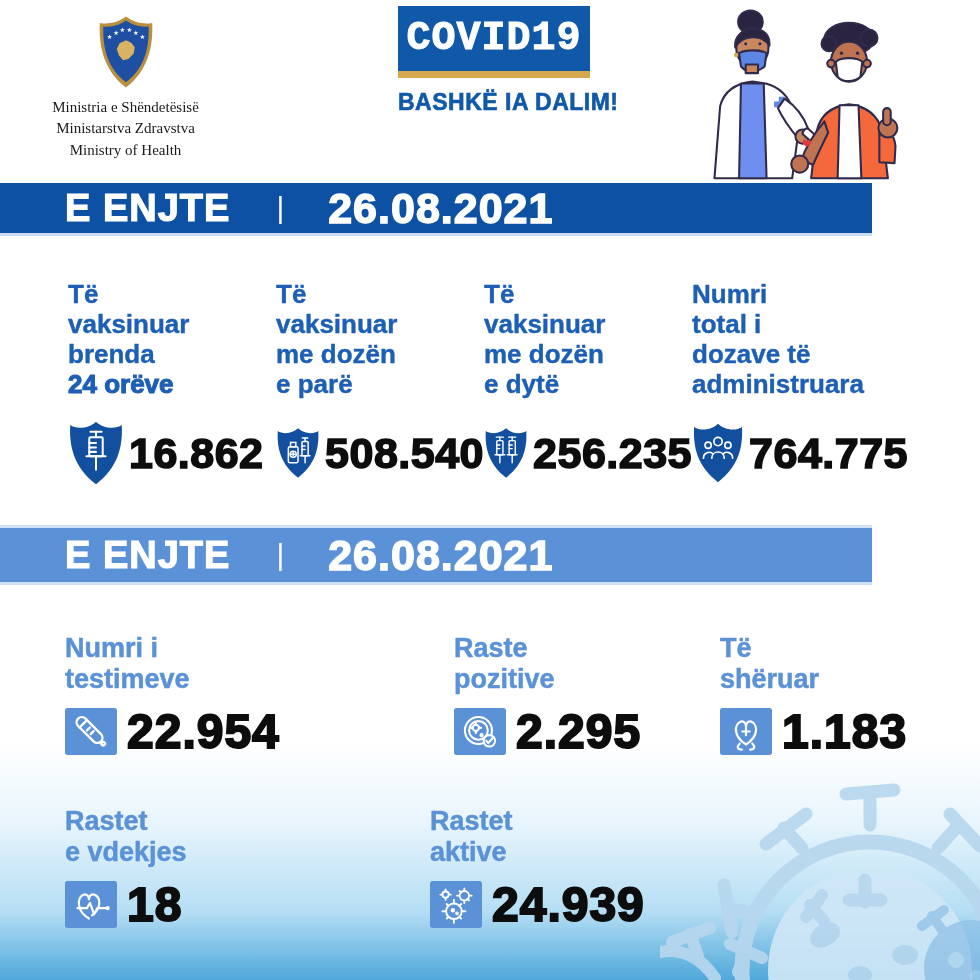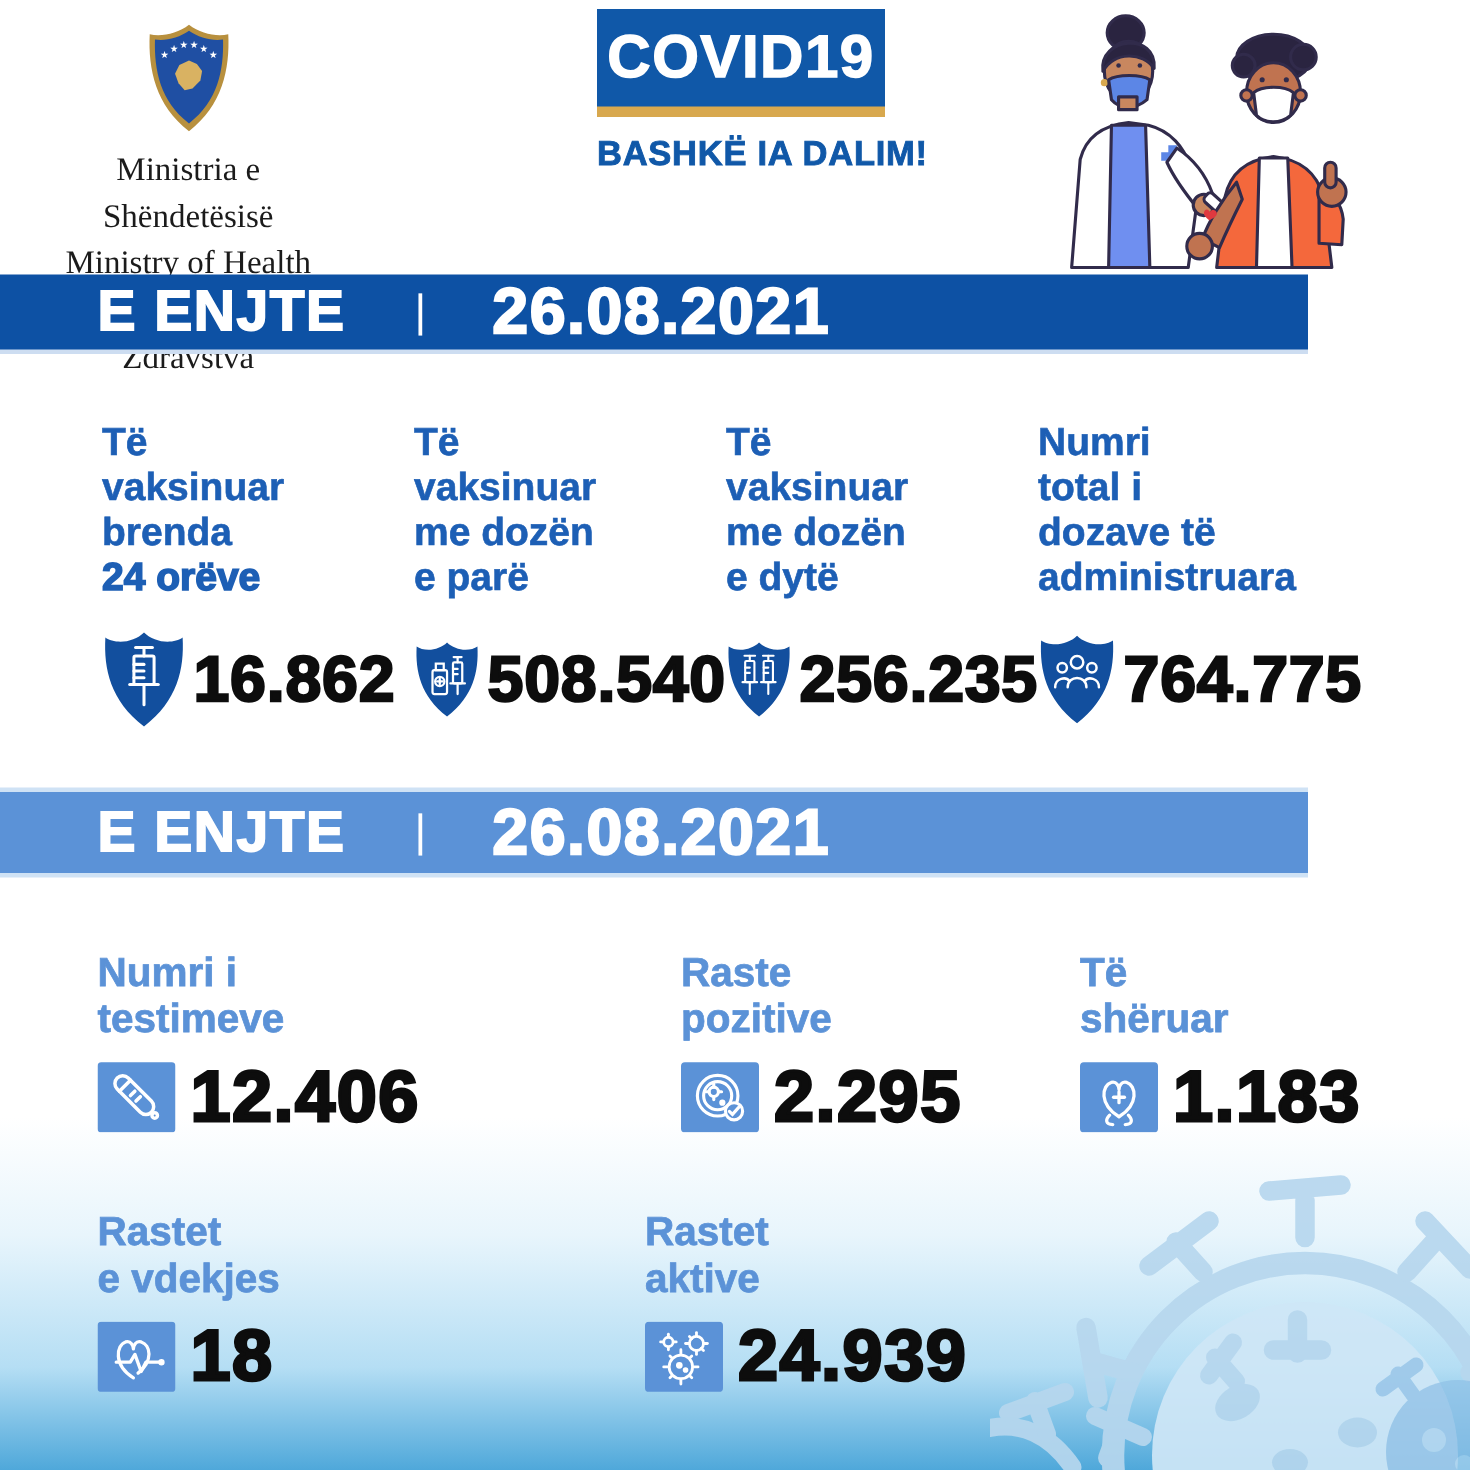--- a/index.html
+++ b/index.html
@@ -6,24 +6,24 @@
   html,body { width:980px; height:980px; }
   body { font-family:"Liberation Sans", sans-serif; }
   .page {
     position:relative; width:980px; height:980px; overflow:hidden;
     background:linear-gradient(180deg,#ffffff 0%,#ffffff 76%,#e8f5fc 84%,#b5def4 93%,#4fa8da 100%);
   }
 
   
   .logo-block { position:absolute; left:38px; top:14px; width:175px; text-align:center; }
   .logo-block svg { display:block; margin:0 auto; }
-  .ministry-lines { margin-top:7px; font-family:"Liberation Serif", serif; font-size:22px; line-height:1.42; color:#1b1b1b; }
+  .ministry-lines { margin-top:7px; font-family:"Liberation Serif", serif; font-size:15px; line-height:1.42; color:#1b1b1b; }
 
   .covid-badge { position:absolute; left:398px; top:6px; width:192px; text-align:center; }
-  .covid-box { height:72px; background:#1058a8; border-bottom:7px solid #d8a84e; display:flex; align-items:center; justify-content:center; }
+  .covid-box { height:72px; background:#1058a8; border-bottom:7px solid #d8a84e; display:flex; align-items:center; justify-content:center;font-family:Liberation Mono, monospace; }
   .covid-box span { color:#ffffff; font-size:40px; font-weight:700; letter-spacing:1px; -webkit-text-stroke:1px #fff; }
   .covid-tagline { margin-top:11px; color:#1058a8; font-size:23px; font-weight:700; letter-spacing:0.5px; white-space:nowrap; -webkit-text-stroke:0.6px currentColor; }
 
   .illustration { position:absolute; left:686px; top:4px; }
 
   
   .banner { position:absolute; left:0; width:872px; display:flex; align-items:center; padding-left:65px; color:#ffffff; }
   .banner-dark { top:183px; height:50px; background:#0d51a4; box-shadow:0 3px 0 #cdddf1; }
   .banner-light { top:528px; height:54px; background:#5b92d7; box-shadow:0 3px 0 #cfe2f5, 0 -3px 0 #cfe2f5; }
   .banner .day  { font-size:38px; font-weight:700; -webkit-text-stroke:1.2px #fff; letter-spacing:1px; }
@@ -58,22 +58,22 @@
       <path d="M55,45 L64,49 L70,57 L68,68 L59,77 L50,79 L43,71 L39,60 L44,50 Z" fill="#d9b262"></path>
       <text x="22" y="42" font-size="11" fill="#ffffff">★</text>
       <text x="33" y="35" font-size="11" fill="#ffffff">★</text>
       <text x="44" y="31" font-size="11" fill="#ffffff">★</text>
       <text x="56" y="31" font-size="11" fill="#ffffff">★</text>
       <text x="67" y="35" font-size="11" fill="#ffffff">★</text>
       <text x="78" y="42" font-size="11" fill="#ffffff">★</text>
     </svg>
     <div class="ministry-lines">
       <div>Ministria e Shëndetësisë</div>
+      <div>Ministarstva Zdravstva</div>
       <div>Ministry of Health</div>
-      <div>Ministarstva Zdravstva</div>
     </div>
   </div>
 
   <div class="covid-badge">
     <div class="covid-box">
       <span>COVID19</span>
     </div>
     <div class="covid-tagline">BASHKË IA DALIM!</div>
   </div>
 
@@ -246,21 +246,21 @@
       <svg width="52" height="47" viewBox="0 0 100 90">
         <rect x="0" y="0" width="100" height="90" rx="5" fill="#5b92d7"></rect>
         <g stroke="#ffffff" stroke-width="4.5" fill="none" stroke-linecap="round" transform="rotate(-45 50 45)">
           <rect x="40" y="10" width="20" height="62" rx="10"></rect>
           <line x1="40" y1="24" x2="60" y2="24"></line>
           <line x1="46" y1="38" x2="54" y2="38"></line>
           <line x1="46" y1="48" x2="54" y2="48"></line>
           <circle cx="50" cy="78" r="3.5"></circle>
         </g>
       </svg>
-      <span class="cs-value">12.406</span>
+      <span class="cs-value">22.954</span>
     </div>
   </div>
 
   <div class="covid-stat" style="left:454px; top:633px;">
     <div class="cs-label">Raste
 pozitive</div>
     <div class="cs-row">
       <svg width="52" height="47" viewBox="0 0 100 90">
         <rect x="0" y="0" width="100" height="90" rx="5" fill="#5b92d7"></rect>
         <g stroke="#ffffff" stroke-width="4" fill="none" stroke-linecap="round">

